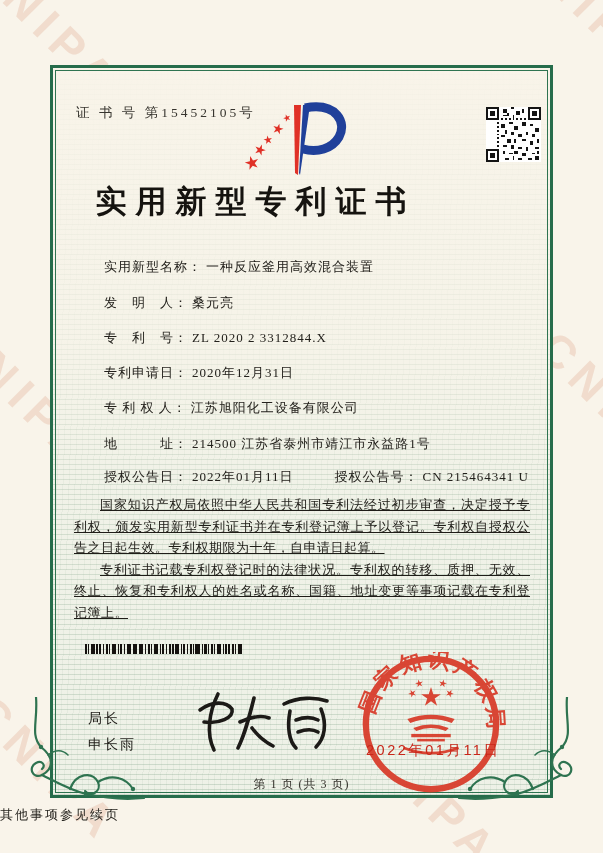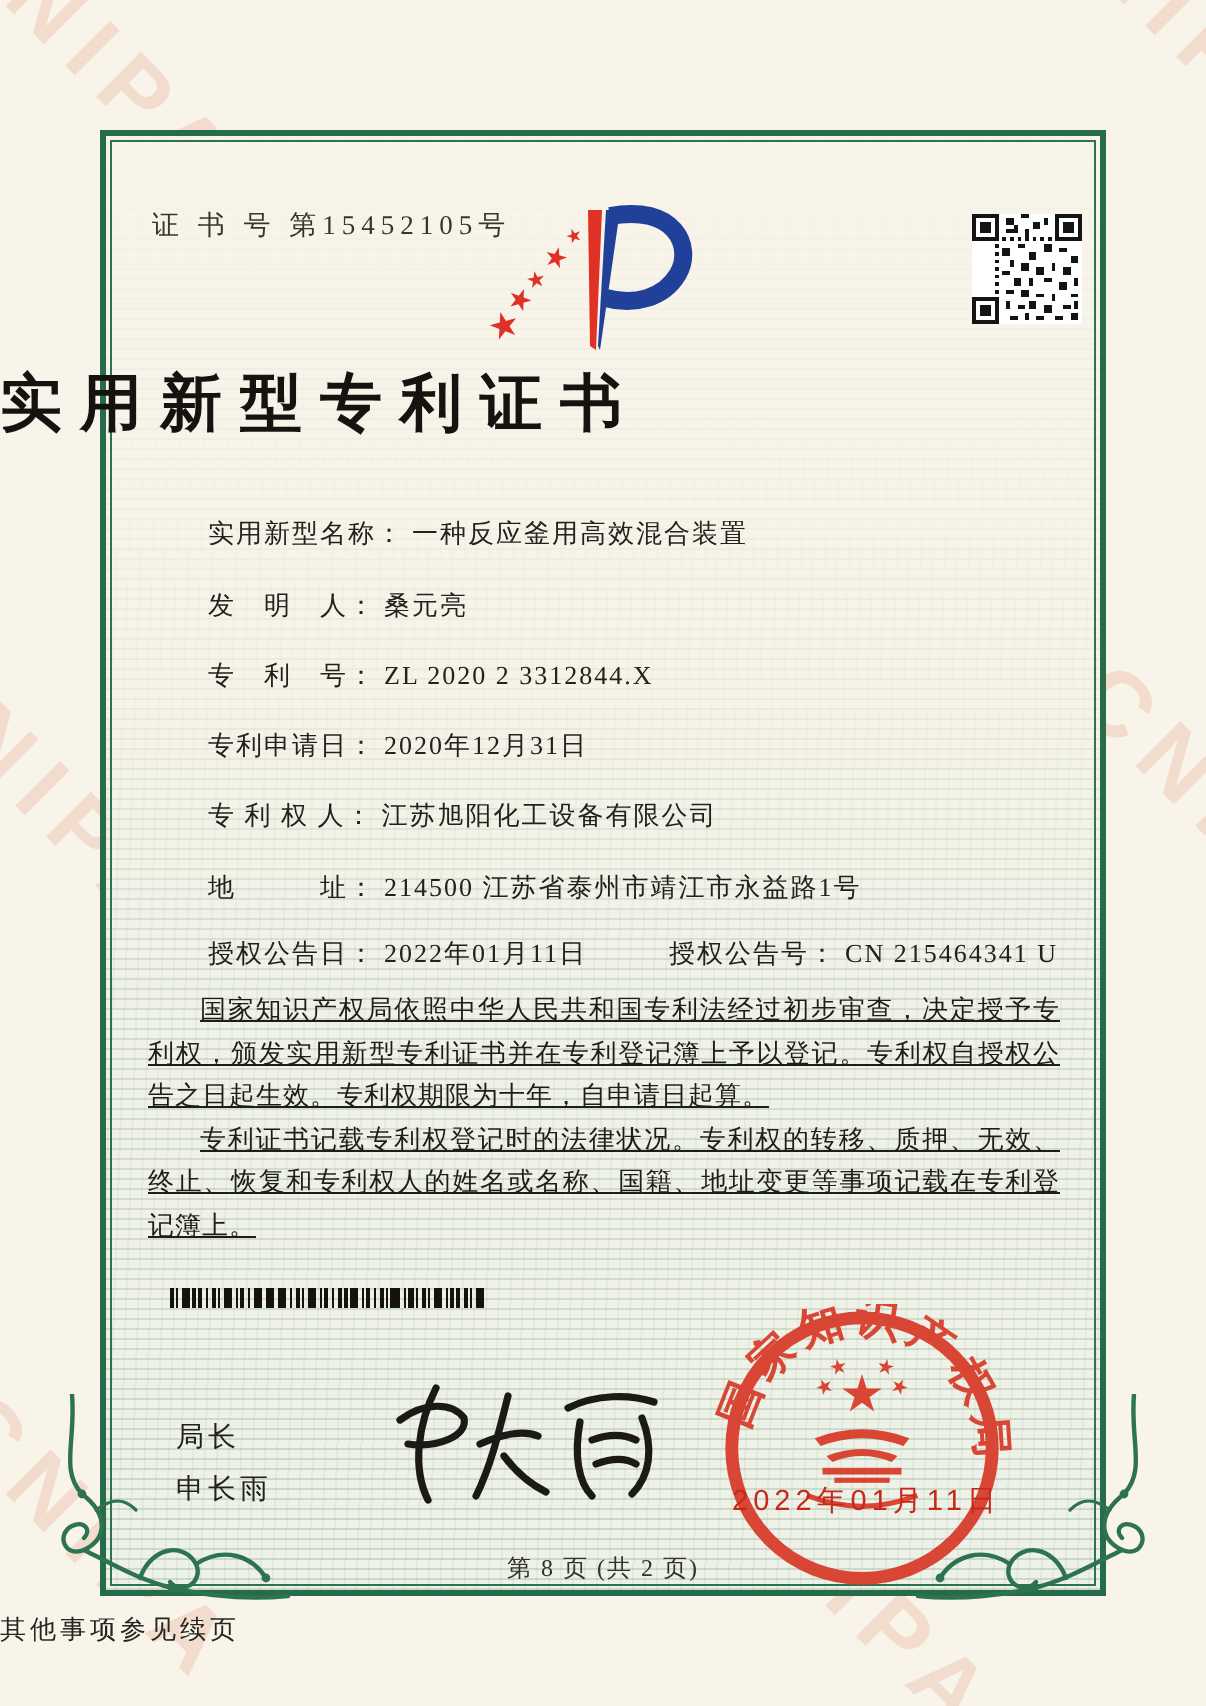--- a/index.html
+++ b/index.html
@@ -20,21 +20,21 @@
                            rgba(249,244,233,0.28) 58%, rgba(246,243,233,0.12) 100%),
            repeating-linear-gradient(0deg, rgba(108,150,120,0.30) 0 1px, transparent 1px 5px),
            repeating-linear-gradient(92deg, rgba(108,150,120,0.10) 0 1px, transparent 1px 6px),
            #edf1e7;}
   .frame-inner{position:absolute;inset:2px;border:1px solid #2e7350;}
 
   .cert-no{position:absolute;left:76px;top:104px;font-size:13.5px;letter-spacing:3px;
            color:#37352f;z-index:5;}
   .logo{position:absolute;left:239px;top:99px;z-index:5;}
   .qr{position:absolute;left:486px;top:107px;z-index:5;}
-  .title{position:absolute;left:0;top:181px;width:511px;text-align:left;
+  .title{position:absolute;left:0;top:181px;width:511px;text-align:center;
          font-size:31px;font-weight:bold;letter-spacing:9px;color:#15130f;z-index:5;}
 
   .fields{position:absolute;left:88px;top:255px;width:440px;z-index:5;}
   .frow{position:absolute;left:16px;font-size:13px;color:#23211c;white-space:nowrap;}
   .flabel{letter-spacing:1px;}
   .fvalue{margin-left:4px;letter-spacing:1px;}
   .fgroup2{margin-left:41px;}
 
   .paras{position:absolute;left:74px;top:494px;width:456px;z-index:5;
          font-size:13px;line-height:21.5px;color:#1f1d18;text-align:justify;text-decoration:underline;}
@@ -257,16 +257,16 @@
       <path d="M52,68 Q76,59 100,68 L97,72 Q76,64 55,72 Z"></path>
       <path d="M58,77 Q76,70 94,77 L91,80 Q76,74 61,80 Z"></path>
       <rect x="56" y="83" width="40" height="3.4"></rect>
       <rect x="62" y="88" width="28" height="2.6"></rect>
       <path d="M48,97 Q76,108 104,97" fill="none" stroke="#d83a28" stroke-width="2.6"></path>
     </g>
   </svg>
 
   <div class="seal-date">2022年01月11日</div>
 
-  <div class="page-num">第 8 页 (共 2 页)</div>
+  <div class="page-num">第 1 页 (共 3 页)</div>
   <div class="note">其他事项参见续页</div>
 
 </div>
 
 </body></html>

